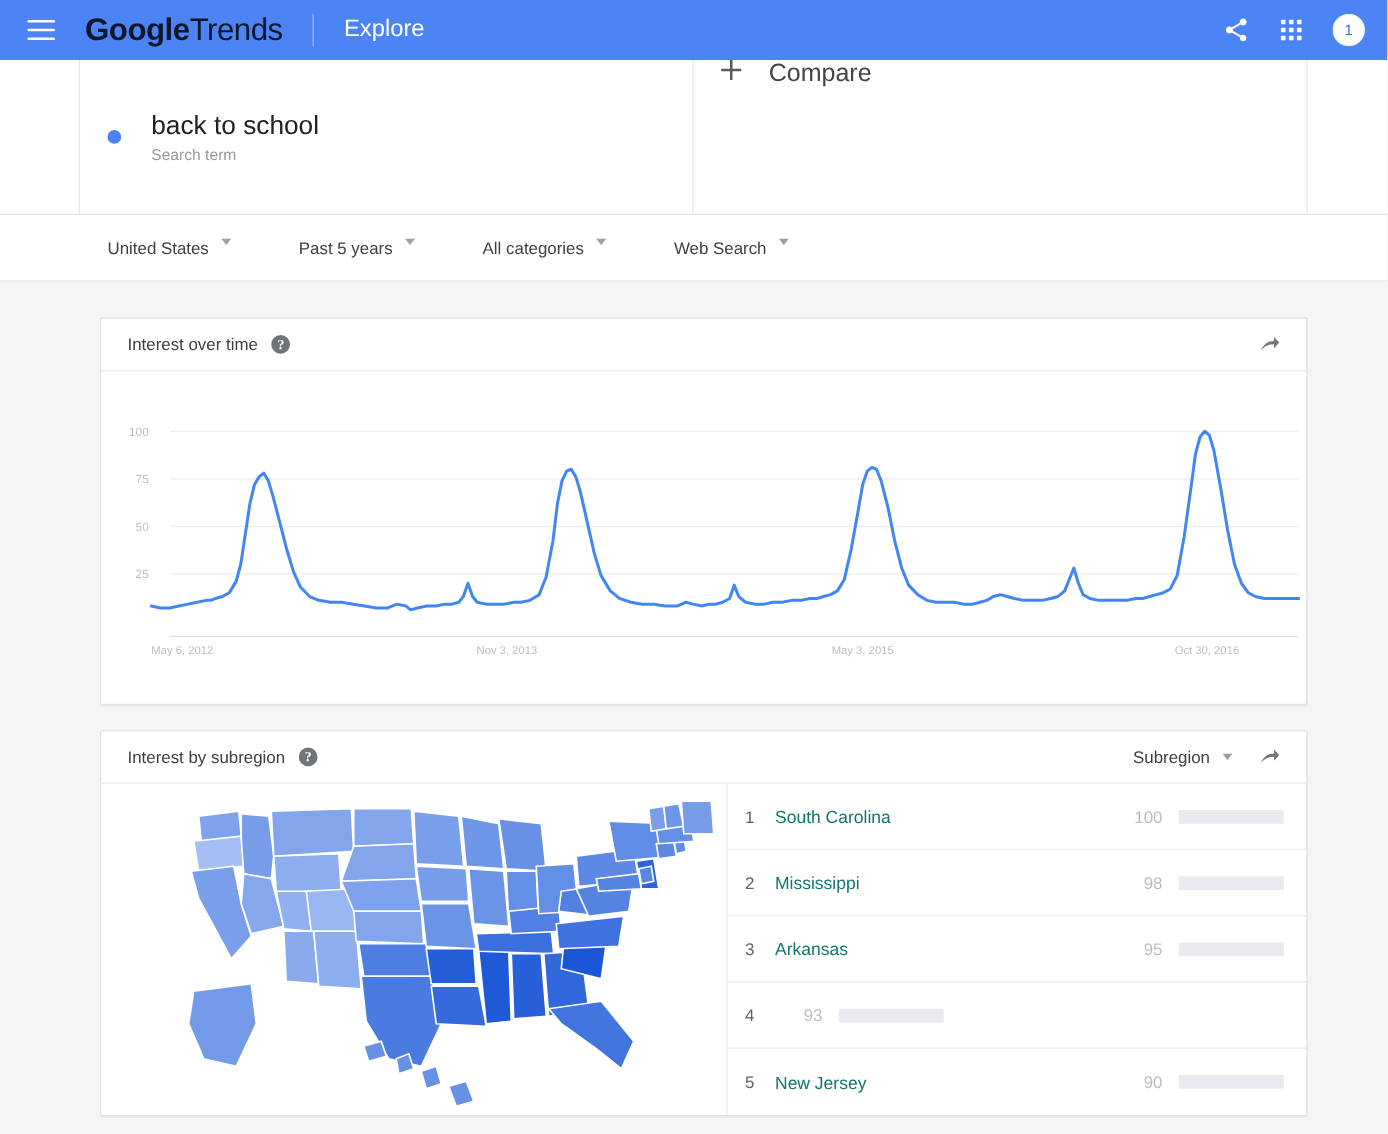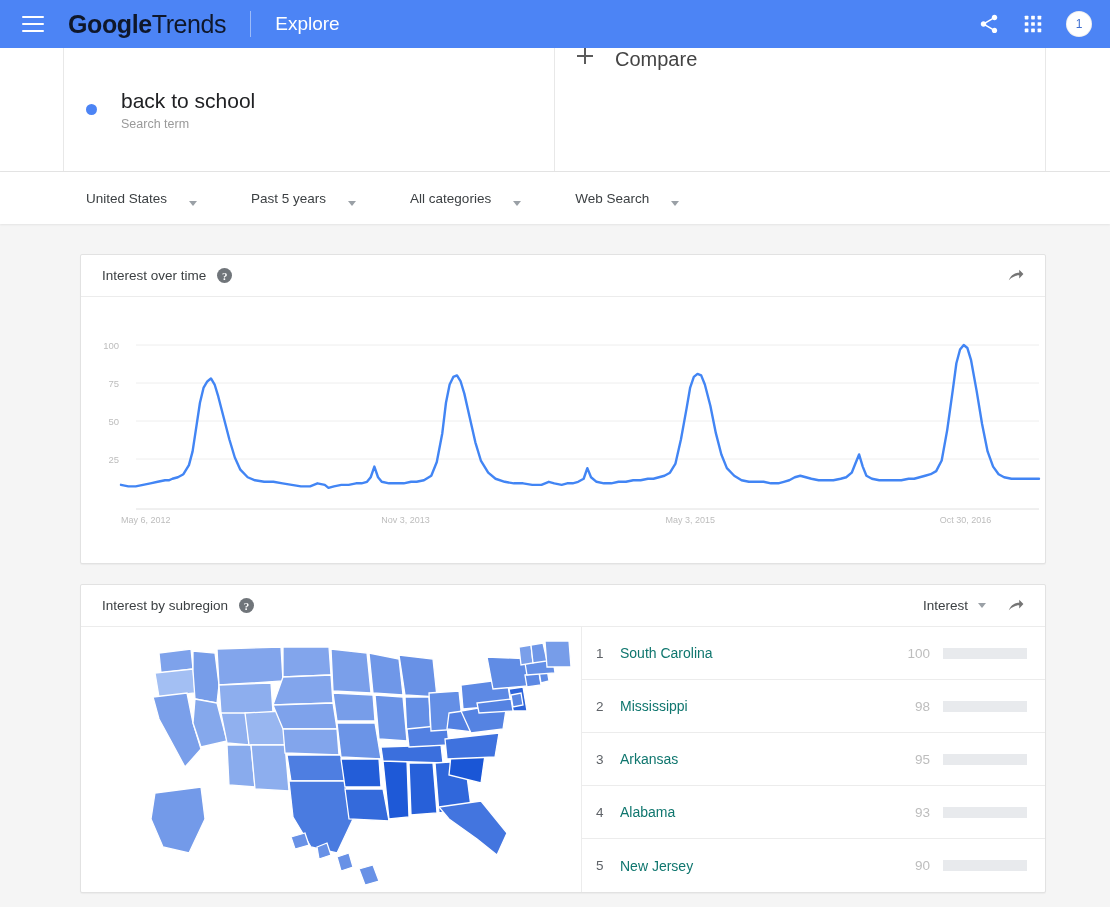--- a/index.html
+++ b/index.html
@@ -47,21 +47,21 @@
   .plus { position:relative; width:16px; height:16px; margin-right:22px; flex:none; }
   .plus:before,.plus:after { content:""; position:absolute; background:#5b5b5b; }
   .plus:before { left:0; top:7px; width:16px; height:1.6px; }
   .plus:after { top:0; left:7px; height:16px; width:1.6px; }
   .qcompare .lbl { font-size:20px; color:#444; }
   .qpad-r { flex:1; }
 
   
   .filters { background:#fff; height:52px; display:flex; align-items:center;
     padding-left:86px; box-shadow:0 1px 2px rgba(0,0,0,.07); }
-  .fitem { display:flex; align-items:flex-end; cursor:pointer; margin-right:54px;gap:12px; }
+  .fitem { display:flex; align-items:flex-start; cursor:pointer; margin-right:54px; }
   .fitem .ftxt { font-size:13.5px; color:#3c4043; }
   .caret { width:0;height:0;border-left:4.5px solid transparent;
     border-right:4.5px solid transparent;border-top:5px solid #9aa0a6; margin-left:10px; }
 
   
   .wrap { padding:30px 64px 0 80px; }
   .card { background:#fff; border:1px solid #e2e2e2; border-radius:2px;
     box-shadow:0 1px 1px rgba(0,0,0,.04); margin-bottom:20px; }
   .chead { height:42px; display:flex; align-items:center;
     border-bottom:1px solid #ececec; padding:0 20px 0 21px; }
@@ -196,21 +196,21 @@
         </svg>
     </div>
   </div>
 
   <div class="card">
     <div class="chead">
       <span class="ctitle">Interest by subregion</span>
       <span class="helpico">?</span>
       <span class="spacer"></span>
       <div class="subctrl">
-        <span class="ftxt">Interest</span>
+        <span class="ftxt">Subregion</span>
         <span class="caret"></span>
       </div>
       <svg class="shareico" viewBox="0 0 24 24">
         <path fill="#757575" d="M3.5 18c4-8.5 9.5-9.4 13.2-9.5V4.6L22 10.2l-5.3 5.6v-4c-3.1.1-8.2.9-13.2 6.2z"></path>
       </svg>
     </div>
 
     <div class="subbody">
       <div class="mapcol">
         <svg id="map-svg" width="500" height="265" viewBox="-60 -14 500 265">
@@ -284,21 +284,20 @@
           <span class="btrack"><span class="bfill" style="width: 98%;"></span></span>
         </div>
         <div class="lrow">
           <span class="rank">3</span>
           <span class="rname">Arkansas</span>
           <span class="rval">95</span>
           <span class="btrack"><span class="bfill" style="width: 95%;"></span></span>
         </div>
         <div class="lrow">
           <span class="rank">4</span>
-          <span class="rname">Alabama</span>
           <span class="rval">93</span>
           <span class="btrack"><span class="bfill" style="width: 93%;"></span></span>
         </div>
         <div class="lrow">
           <span class="rank">5</span>
           <span class="rname">New Jersey</span>
           <span class="rval">90</span>
           <span class="btrack"><span class="bfill" style="width: 90%;"></span></span>
         </div>
       </div>

